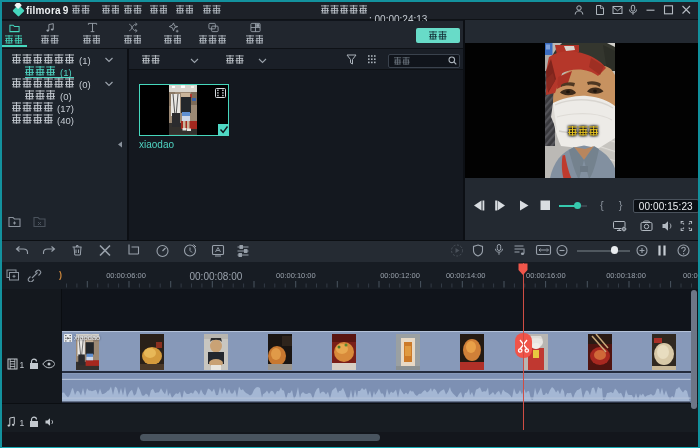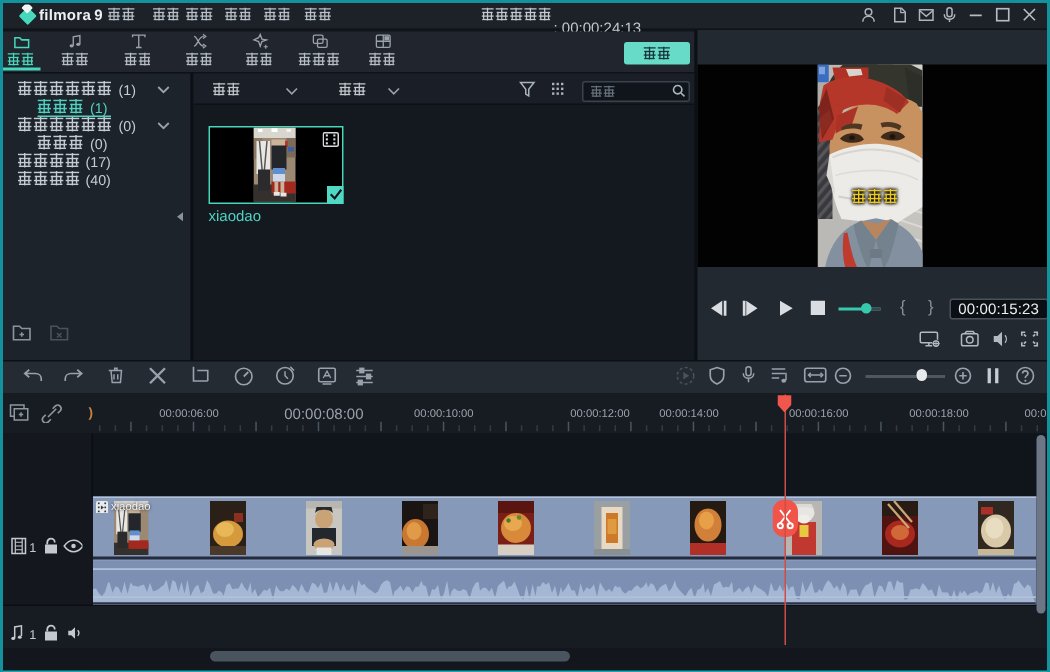--- a/index.html
+++ b/index.html
@@ -860,21 +860,21 @@
 <rect x="1" y="1" width="9" height="7.5"></rect>
     <rect x="3.5" y="3.5" width="9" height="7.5" fill="#171c23"></rect>
     <path d="M8 5.8v3M6.5 7.3h3"></path>
 <path d="M24.5 7.5l-1.8 1.8a2.3 2.3 0 003.2 3.2l2-2M32.5 6.5l1.8-1.8a2.3 2.3 0 00-3.2-3.2l-2 2M26 9l5.5-5.5" stroke-width="1.1"></path>
 </svg>
 <div class="a" style="left:59px;top:270px;font-size:9px;color:#c8843a;font-weight:bold">)</div>
 <div class="a" style="left:106.2px;top:271px;width:46px;text-align:left;font-size:7.5px;color:#9aa2ac">00:00:06:00</div>
 <div class="a" style="left:189.5px;top:271px;width:46px;text-align:right;font-size:10px;color:#9aa2ac">00:00:08:00</div>
 <div class="a" style="left:272.9px;top:271px;width:46px;text-align:center;font-size:7.5px;color:#9aa2ac">00:00:10:00</div>
 <div class="a" style="left:377px;top:271px;width:46px;text-align:center;font-size:7.5px;color:#9aa2ac">00:00:12:00</div>
-<div class="a" style="left:439.5px;top:271px;width:46px;text-align:left;font-size:7.5px;color:#9aa2ac">00:00:14:00</div>
+<div class="a" style="left:439.5px;top:271px;width:46px;text-align:right;font-size:7.5px;color:#9aa2ac">00:00:14:00</div>
 <div class="a" style="left:522.8px;top:271px;width:46px;text-align:center;font-size:7.5px;color:#9aa2ac">00:00:16:00</div>
 <div class="a" style="left:606.2px;top:271px;width:46px;text-align:left;font-size:7.5px;color:#9aa2ac">00:00:18:00</div>
 <div class="a" style="left:683px;top:271px;font-size:7.5px;color:#9aa2ac">00:0</div>
 <svg class="a" style="left:0;top:281px" width="700" height="7" viewBox="0 0 700 7">
     <rect x="66.0" y="2.5" width="1" height="4" fill="#323a45"></rect>
     <rect x="76.4" y="2.5" width="1" height="4" fill="#323a45"></rect>
     <rect x="86.8" y="0" width="1" height="6.5" fill="#4a5560"></rect>
     <rect x="97.2" y="2.5" width="1" height="4" fill="#323a45"></rect>
     <rect x="107.7" y="2.5" width="1" height="4" fill="#323a45"></rect>
     <rect x="118.1" y="2.5" width="1" height="4" fill="#323a45"></rect>

